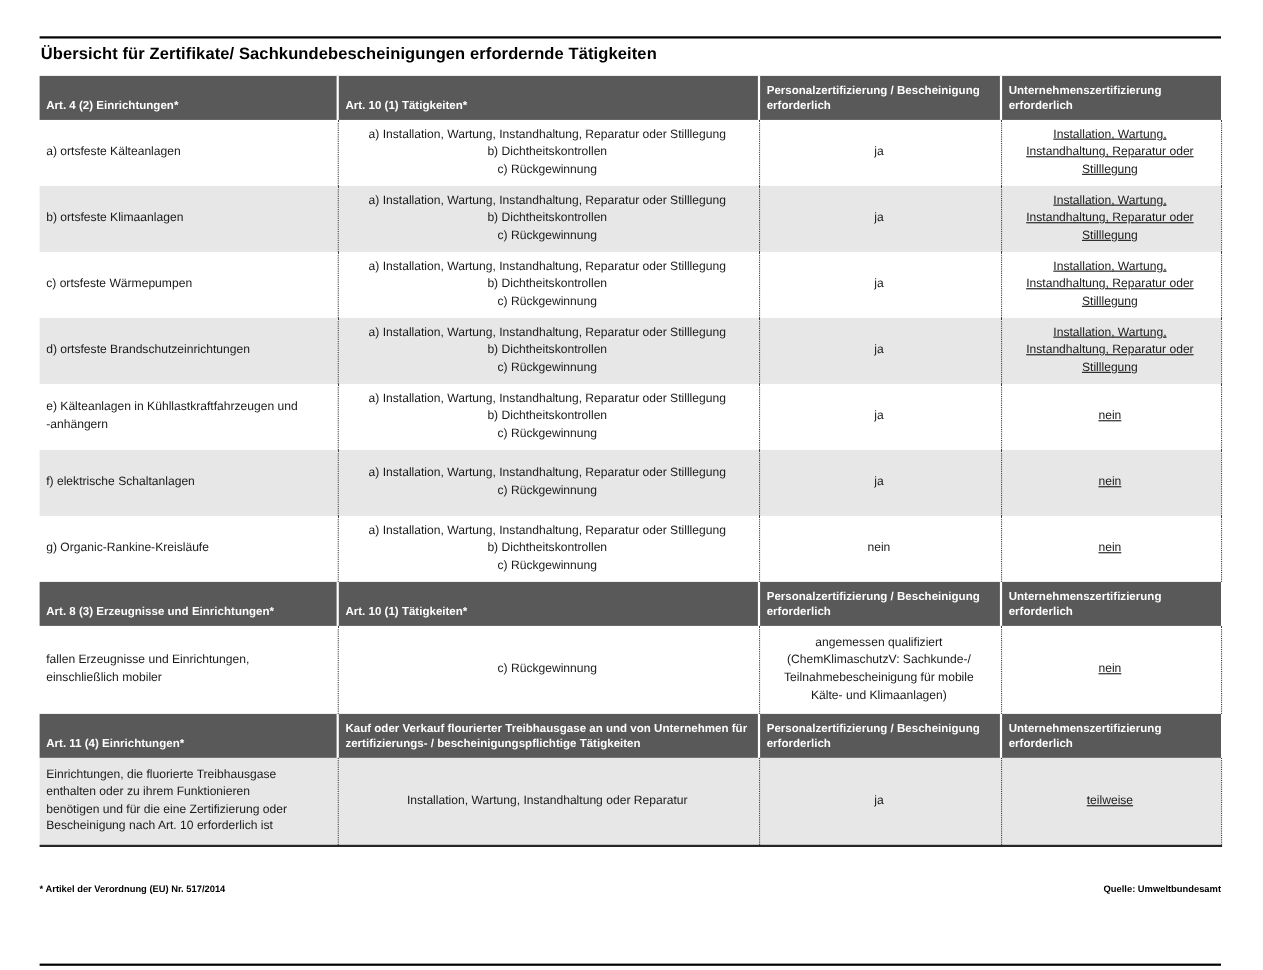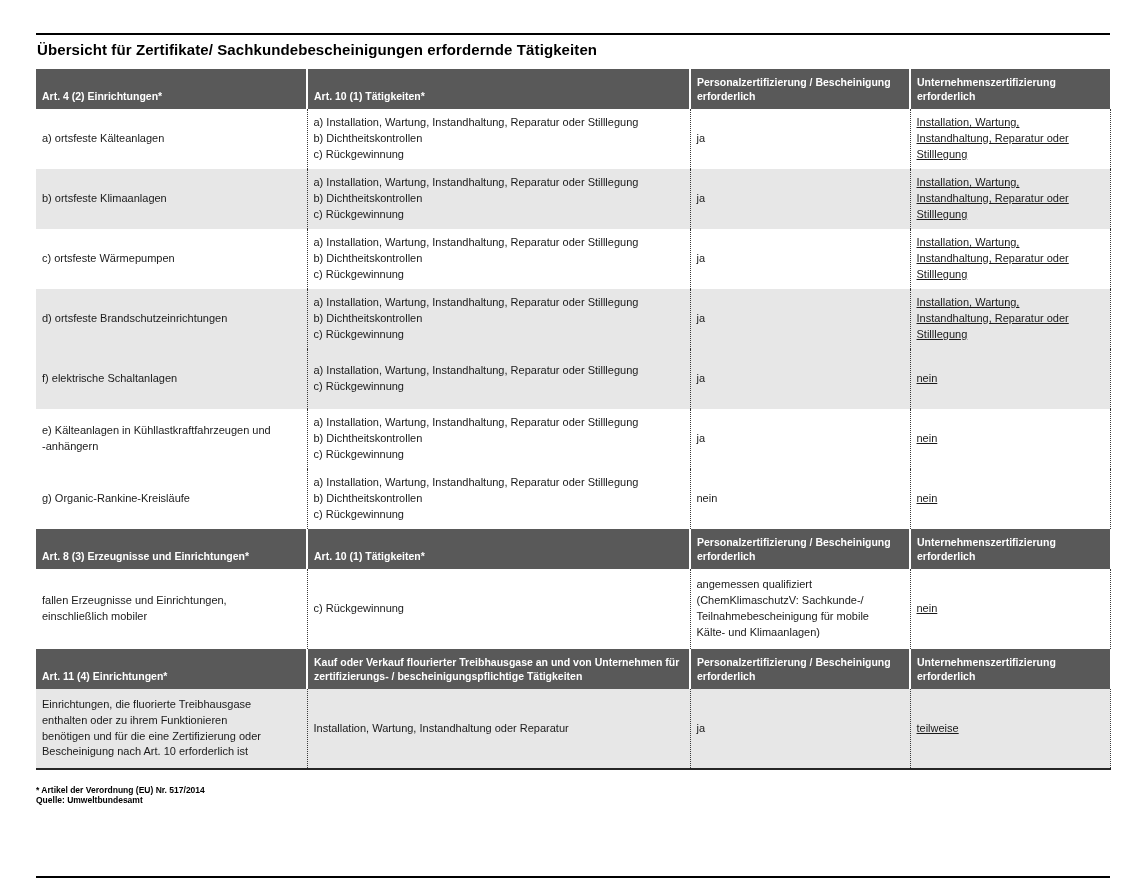--- a/index.html
+++ b/index.html
@@ -22,27 +22,27 @@
   th{
     background:#595959;color:#ffffff;font-weight:bold;font-size:10.5px;
     text-align:left;vertical-align:bottom;line-height:1.35;
     padding:4px 8px 6px 6px;white-space:pre-line;height:40px;box-sizing:border-box;margin-left:44px;
   }
   th + th{border-left:2px solid #ffffff;}
   td{
     font-size:11px;line-height:1.45;vertical-align:middle;
     padding:4px 8px 4px 6px;white-space:pre-line;box-sizing:border-box;
   }
-  td + td{border-left:1px dotted #3a3a3a;}
+  td + td{border-left:1px dotted #3a3a3a;text-align:center;}
   td:last-child{border-right:1px dotted #3a3a3a;text-decoration:underline;}
   tr.h40{height:40px}tr.h60{height:60px}tr.h80{height:80px}
   tr.alt td{background:#e7e7e7;}
   .footer{
     display:flex;justify-content:space-between;align-items:flex-start;
-    margin-top:15px;font-size:8.5px;font-weight:bold;color:#000;flex-direction:column;
+    margin-top:33px;font-size:8.5px;font-weight:bold;color:#000;
   }
   .bottomline{position:absolute;left:0;top:876px;width:1074px;border-top:2px solid #000;height:0;}
 </style>
 </head>
 <body>
 
 <div class="page">
   <div class="topline"></div>
   <h1 class="title">Übersicht für Zertifikate/ Sachkundebescheinigungen erfordernde Tätigkeiten</h1>
 
@@ -96,32 +96,32 @@
     <tr class="h60 alt">
       <td>d) ortsfeste Brandschutzeinrichtungen</td>
       <td>a) Installation, Wartung, Instandhaltung, Reparatur oder Stilllegung
 b) Dichtheitskontrollen
 c) Rückgewinnung</td>
       <td>ja</td>
       <td>Installation, Wartung,
 Instandhaltung, Reparatur oder
 Stilllegung</td>
     </tr>
-    <tr class="h60 alt">
-      <td>f) elektrische Schaltanlagen</td>
-      <td>a) Installation, Wartung, Instandhaltung, Reparatur oder Stilllegung
-c) Rückgewinnung</td>
-      <td>ja</td>
-      <td>nein</td>
-    </tr>
     <tr class="h60">
       <td>e) Kälteanlagen in Kühllastkraftfahrzeugen und
 -anhängern</td>
       <td>a) Installation, Wartung, Instandhaltung, Reparatur oder Stilllegung
 b) Dichtheitskontrollen
+c) Rückgewinnung</td>
+      <td>ja</td>
+      <td>nein</td>
+    </tr>
+    <tr class="h60 alt">
+      <td>f) elektrische Schaltanlagen</td>
+      <td>a) Installation, Wartung, Instandhaltung, Reparatur oder Stilllegung
 c) Rückgewinnung</td>
       <td>ja</td>
       <td>nein</td>
     </tr>
     <tr class="h60">
       <td>g) Organic-Rankine-Kreisläufe</td>
       <td>a) Installation, Wartung, Instandhaltung, Reparatur oder Stilllegung
 b) Dichtheitskontrollen
 c) Rückgewinnung</td>
       <td>nein</td>

